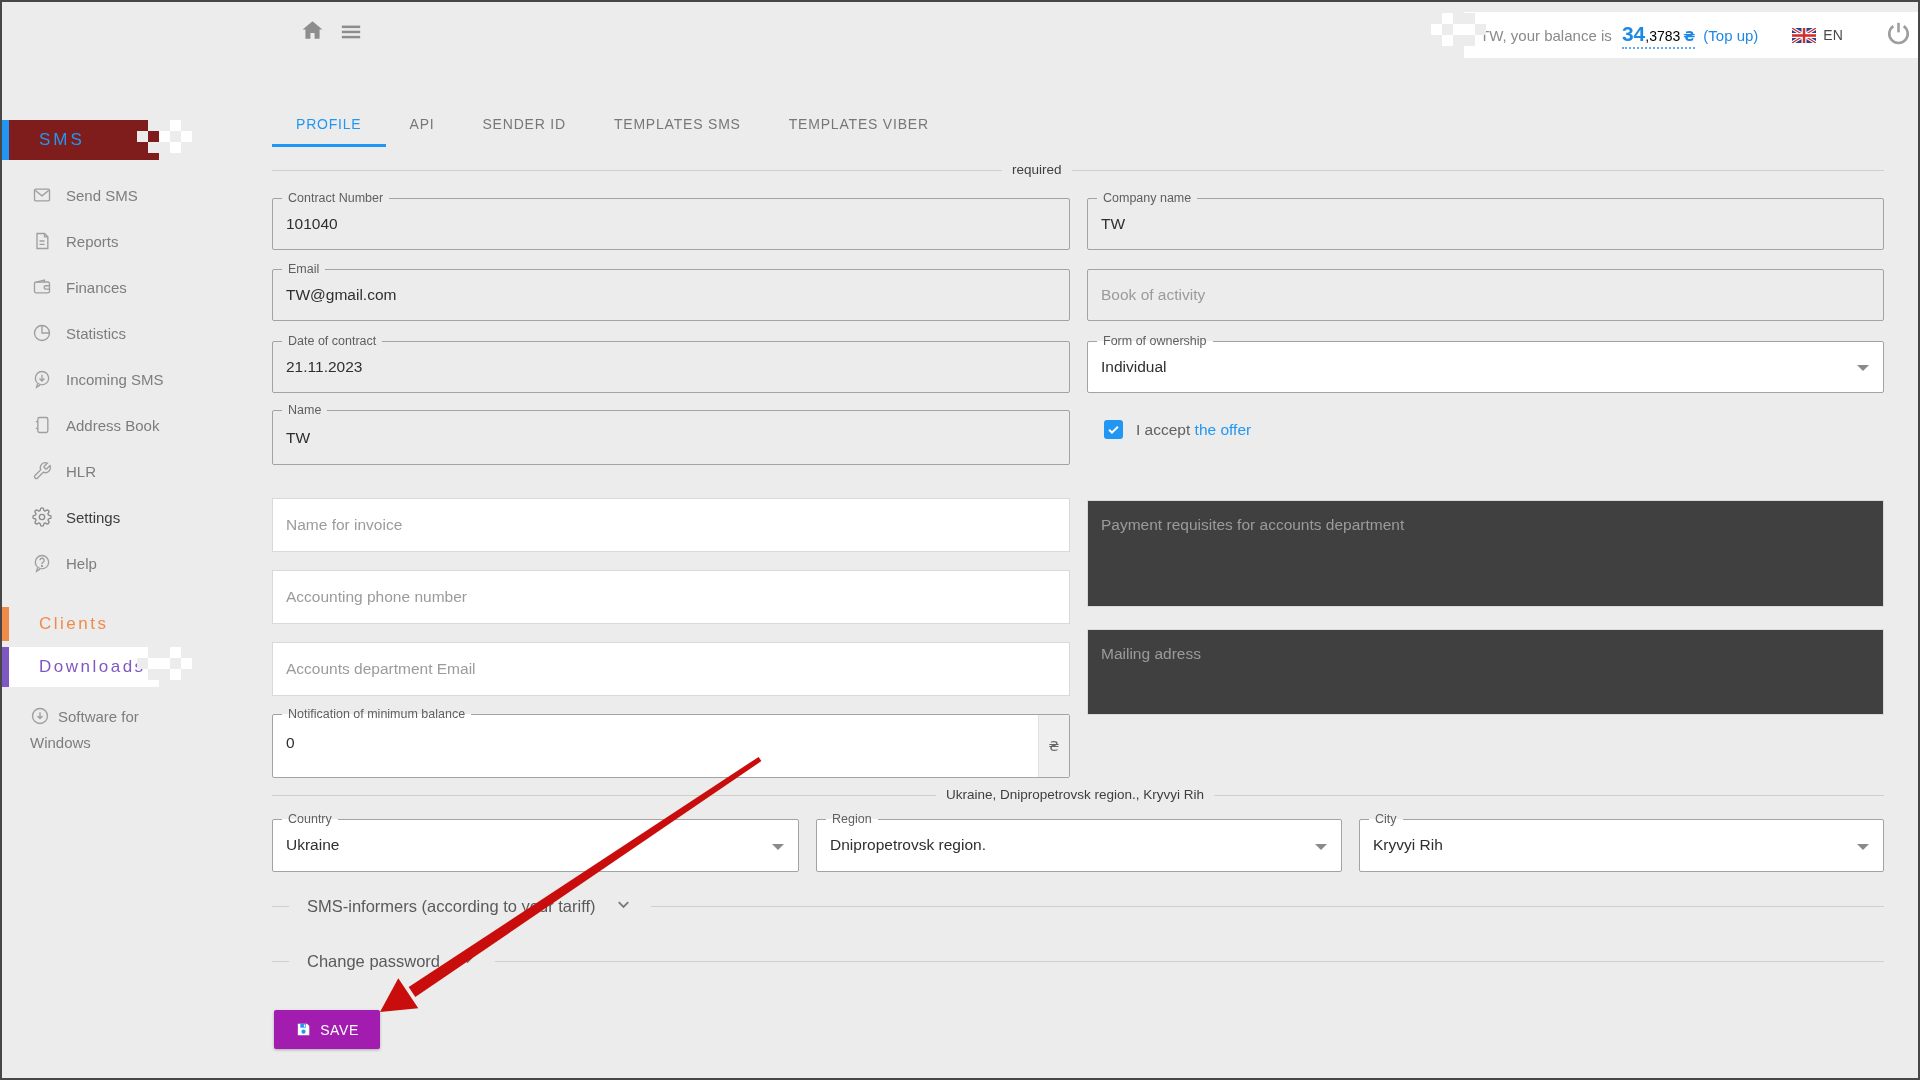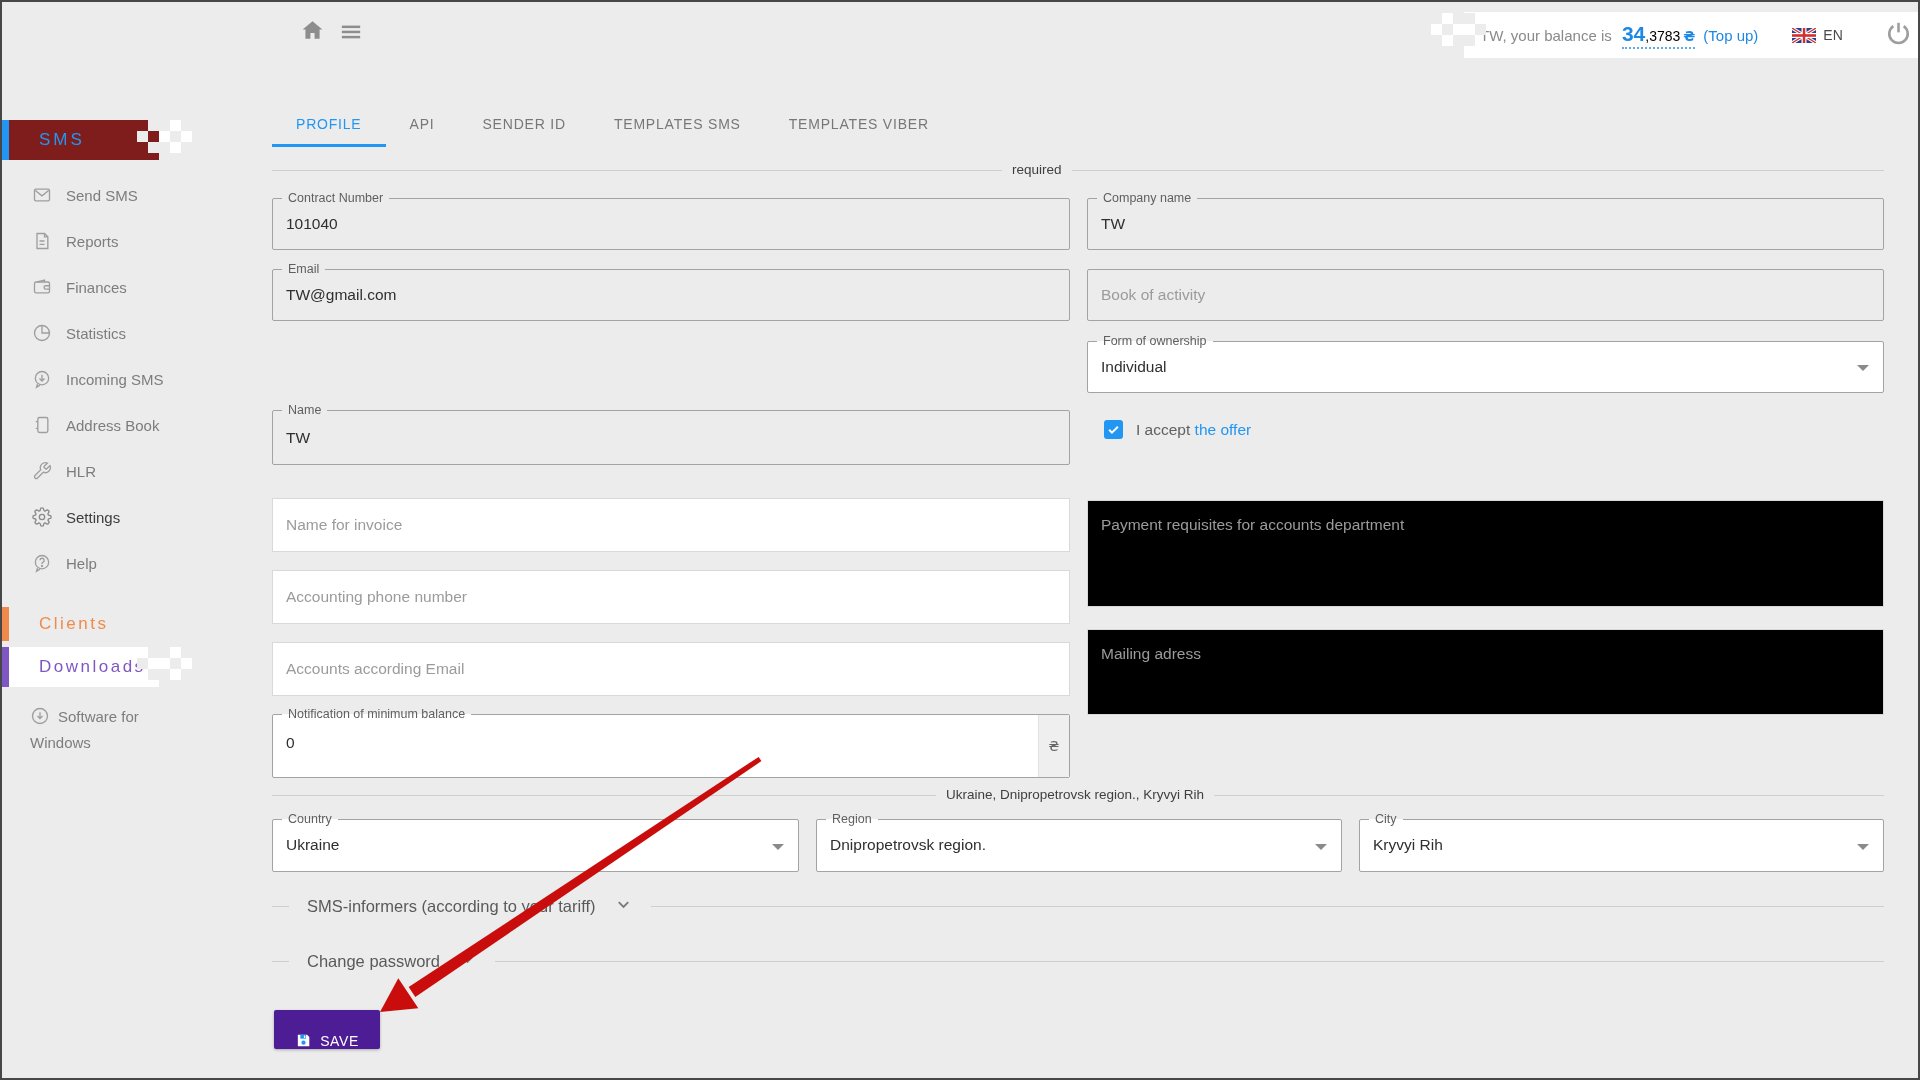--- a/index.html
+++ b/index.html
@@ -60,37 +60,37 @@
   
   .ofield{position:absolute;box-sizing:border-box;border:1px solid #a3a3a3;border-radius:2px;height:52px;}
   .ofield.white{background:#fff;}
   .ofield .flabel{position:absolute;top:-8px;left:9px;font-size:12.5px;color:#5f5f5f;padding:0 6px;line-height:15px;background:#ececec;white-space:nowrap;}
   .ofield.white .flabel{background:linear-gradient(#ececec 46%,#ffffff 46%);}
   .ofield .fvalue{padding:0 13px;line-height:50px;font-size:15.5px;color:#2f2f2f;white-space:nowrap;overflow:hidden;}
   .ofield .fvalue.ph{color:#9b9b9b;}
   .caret{position:absolute;right:14px;top:50%;margin-top:-2px;width:0;height:0;border:6px solid transparent;border-top-color:#8a8a8a;}
   
   .pfield{position:absolute;box-sizing:border-box;background:#fff;border:1px solid #d9d9d9;height:54px;line-height:52px;padding:0 13px;font-size:15.5px;color:#9b9b9b;white-space:nowrap;overflow:hidden;}
-  .parea{position:absolute;box-sizing:border-box;background:#000000;border:1px solid #d9d9d9;padding:15px 13px;font-size:15.5px;color:#9b9b9b;}
+  .parea{position:absolute;box-sizing:border-box;background:#404040;border:1px solid #d9d9d9;padding:15px 13px;font-size:15.5px;color:#9b9b9b;}
   .suffix{position:absolute;right:0;top:0;bottom:0;width:30px;background:#efefef;border-left:1px solid #e2e2e2;display:flex;align-items:center;justify-content:center;font-size:14px;color:#666;}
   
   .cbrow{position:absolute;display:flex;align-items:center;cursor:pointer;}
   .cbox{width:19px;height:19px;border-radius:3px;background:#2196f3;display:flex;align-items:center;justify-content:center;flex:none;}
   .cbtext{margin-left:13px;font-size:15.5px;color:#616161;}
   .cblink{color:#2196f3;cursor:pointer;}
   
   .crow{position:absolute;left:0;right:0;display:flex;align-items:center;cursor:pointer;}
   .crow .dline{border-top:1px solid #cfcfcf;height:0;}
   .crow .dline.stub{width:17px;flex:none;}
   .crow .dline.rest{flex:1;}
   .crow .clabel{margin:0 18px;font-size:16.5px;color:#5a5a5a;white-space:nowrap;}
   .crow .chev{color:#7a7a7a;margin-right:18px;}
   
-  .savebtn{position:absolute;left:2px;top:1008px;width:106px;height:39px;background:#4c1d95;border-radius:2px;
-    display:flex;align-items:flex-end;justify-content:center;gap:8px;cursor:pointer;box-shadow:0 1px 3px rgba(0,0,0,.28);}
+  .savebtn{position:absolute;left:2px;top:1008px;width:106px;height:39px;background:#a21caf;border-radius:2px;
+    display:flex;align-items:center;justify-content:center;gap:8px;cursor:pointer;box-shadow:0 1px 3px rgba(0,0,0,.28);}
   .savebtn .slbl{color:#fff;font-size:14px;letter-spacing:.6px;}
   
   #arrow-svg{position:absolute;left:0;top:0;pointer-events:none;z-index:50;}
 </style>
 </head>
 <body>
 
 <svg width="0" height="0" style="position:absolute" aria-hidden="true">
   <defs>
     <symbol id="sy-home" viewBox="0 0 24 24">
@@ -330,20 +330,24 @@
   </div>
 
   <div class="ofield" style="top:267px;left:0;width:798px;">
     <div class="flabel">Email</div>
     <div class="fvalue">TW@gmail.com</div>
   </div>
   <div class="ofield" style="top:267px;left:815px;width:797px;">
     <div class="fvalue ph">Book of activity</div>
   </div>
 
+  <div class="ofield" style="top:339px;left:0;width:798px;">
+    <div class="flabel">Date of contract</div>
+    <div class="fvalue">21.11.2023</div>
+  </div>
   <div class="ofield white" style="top:339px;left:815px;width:797px;">
     <div class="flabel">Form of ownership</div>
     <div class="fvalue">Individual</div>
     <div class="caret"></div>
   </div>
 
   <div class="ofield" style="top:408px;left:0;width:798px;height:55px;">
     <div class="flabel">Name</div>
     <div class="fvalue" style="line-height:53px;">TW</div>
   </div>
@@ -351,21 +355,21 @@
     <span class="cbox">
         <svg width="15" height="15">
           <use href="#sy-check"></use>
         </svg>
       </span>
     <span class="cbtext"><span>I accept </span><span class="cblink">the offer</span></span>
   </div>
 
   <div class="pfield" style="top:496px;left:0;width:798px;">Name for invoice</div>
   <div class="pfield" style="top:568px;left:0;width:798px;">Accounting phone number</div>
-  <div class="pfield" style="top:640px;left:0;width:798px;">Accounts according Email</div>
+  <div class="pfield" style="top:640px;left:0;width:798px;">Accounts department Email</div>
 
   <div class="ofield white" style="top:712px;left:0;width:798px;height:64px;">
     <div class="flabel">Notification of minimum balance</div>
     <div class="fvalue" style="line-height:55px;">0</div>
     <div class="suffix uah">₴</div>
   </div>
 
   <div class="parea" style="top:498px;left:815px;width:797px;height:107px;">Payment requisites for accounts department</div>
   <div class="parea" style="top:627px;left:815px;width:797px;height:86px;">Mailing adress</div>
 

